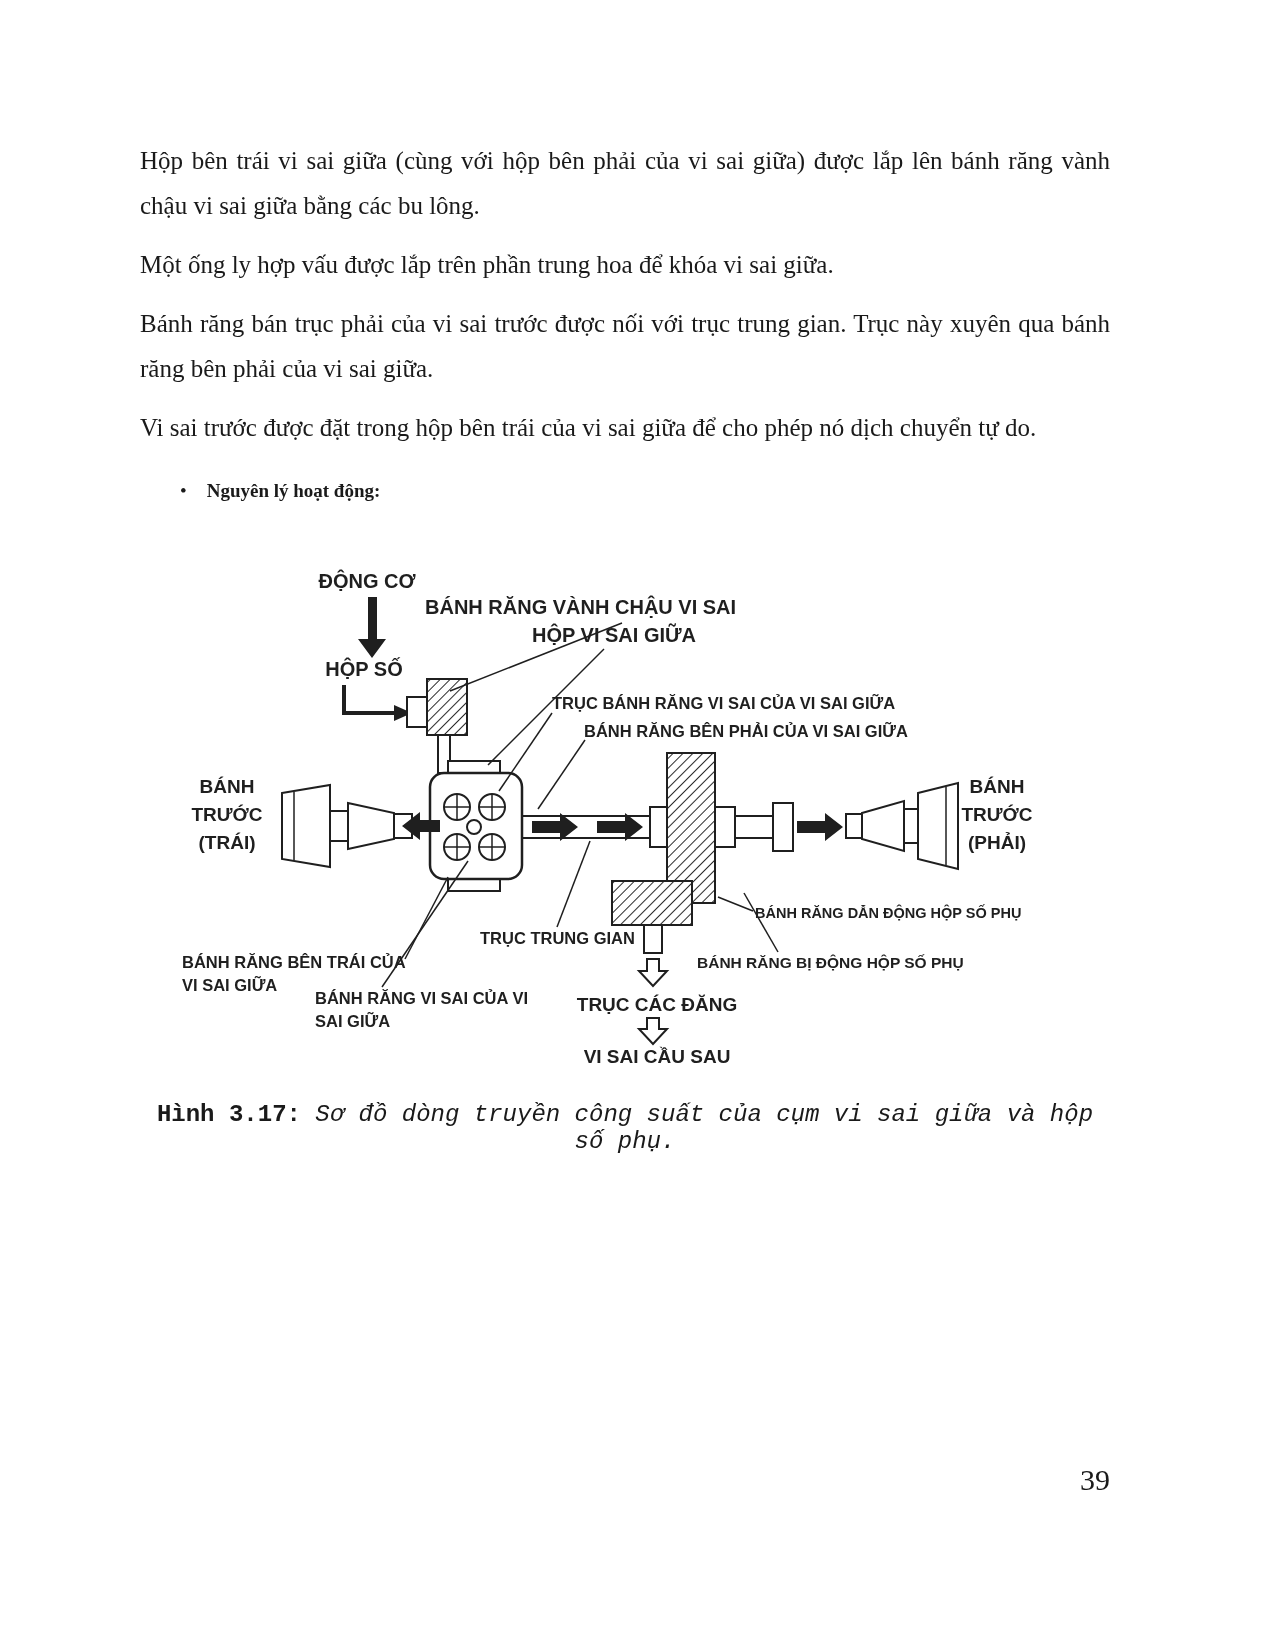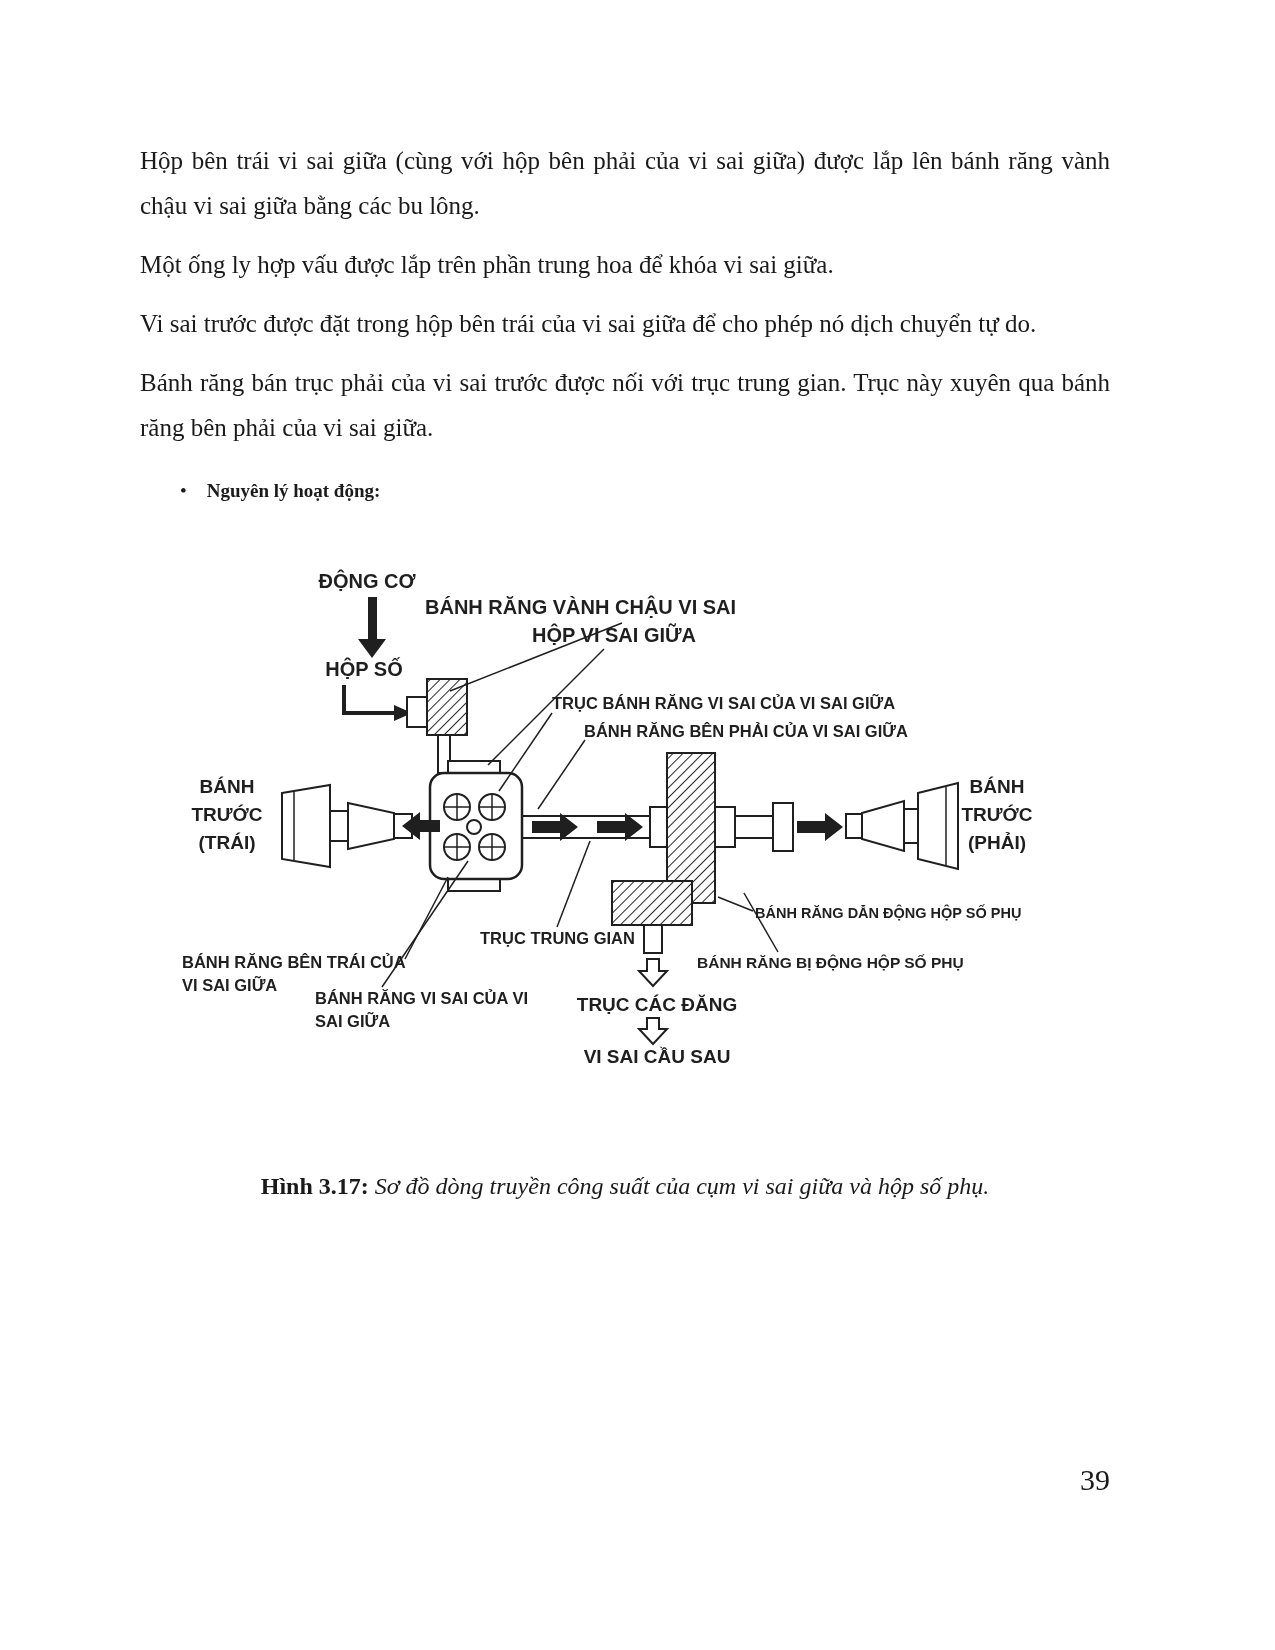--- a/index.html
+++ b/index.html
@@ -12,35 +12,35 @@
   .bullet-dot { font-size:19px; margin-right:20px; line-height:45px; }
   .bullet-text { font-weight:bold; font-size:19px; line-height:45px; }
   .figure { margin-top:48px; margin-left:12px; width:960px; height:540px; }
   .diagram { width:960px; height:540px; display:block; }
   .diagram text { font-family:"Liberation Sans", sans-serif; font-weight:bold; fill:#1f1f1f; }
   .t20 { font-size:20px; }
   .t19 { font-size:19px; }
   .t17 { font-size:16.5px; }
   .t16 { font-size:15.5px; }
   .t15 { font-size:14.5px; }
-  .caption { margin-top:72px; text-align:center; font-size:24px; }
+  .caption { text-align:center; font-size:24px;font-family:Liberation Mono, monospace; }
   .cap-label { font-weight:bold; }
   .cap-text { font-style:italic; }
   .page-number { position:absolute; left:1080px; top:1463px; font-size:30px; }
 </style>
 </head>
 <body>
 
 <div class="page">
   <div class="content">
 
     <p class="para">Hộp bên trái vi sai giữa (cùng với hộp bên phải của vi sai giữa) được lắp lên bánh răng vành chậu vi sai giữa bằng các bu lông.</p>
     <p class="para">Một ống ly hợp vấu được lắp trên phần trung hoa để khóa vi sai giữa.</p>
+    <p class="para">Bánh răng bán trục phải của vi sai trước được nối với trục trung gian. Trục này xuyên qua bánh răng bên phải của vi sai giữa.</p>
     <p class="para">Vi sai trước được đặt trong hộp bên trái của vi sai giữa để cho phép nó dịch chuyển tự do.</p>
-    <p class="para">Bánh răng bán trục phải của vi sai trước được nối với trục trung gian. Trục này xuyên qua bánh răng bên phải của vi sai giữa.</p>
 
     <div class="bullet-row">
       <span class="bullet-dot">•</span>
       <span class="bullet-text">Nguyên lý hoạt động:</span>
     </div>
 
     <div class="figure">
       <svg class="diagram" viewBox="0 0 960 540">
         <defs>
           <pattern id="hatch" width="7" height="7" patternUnits="userSpaceOnUse" patternTransform="rotate(45)">

